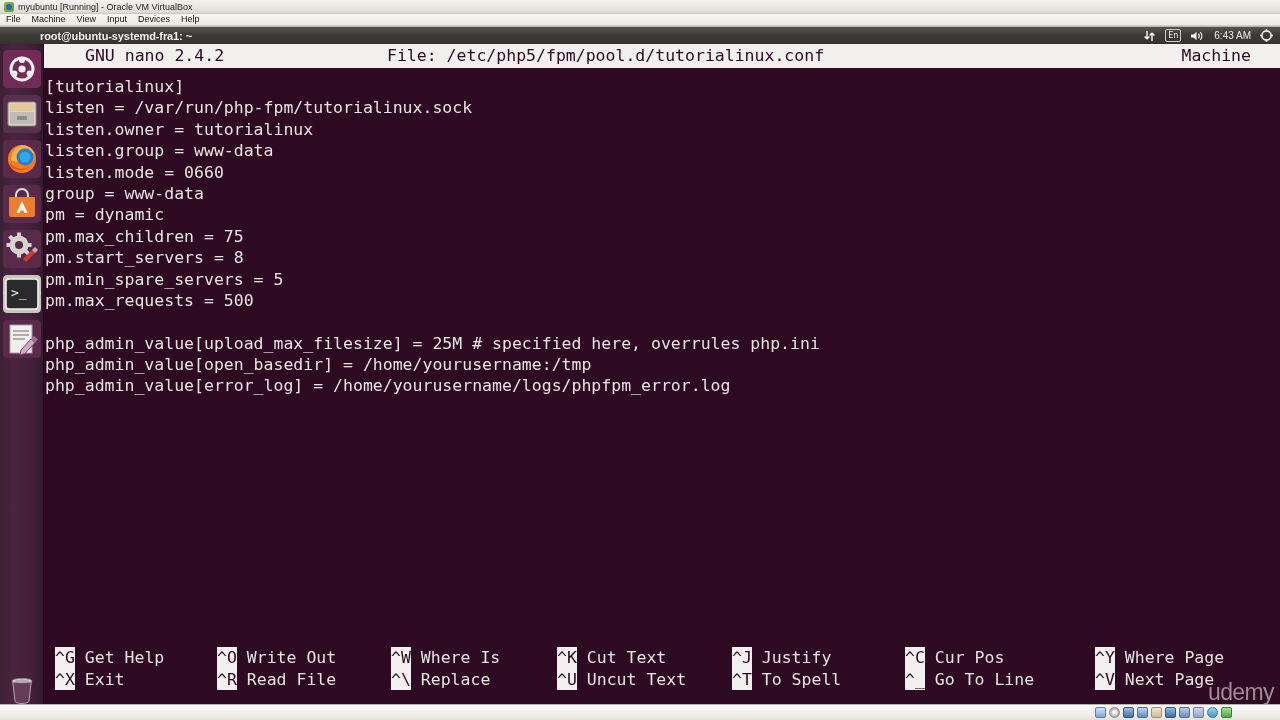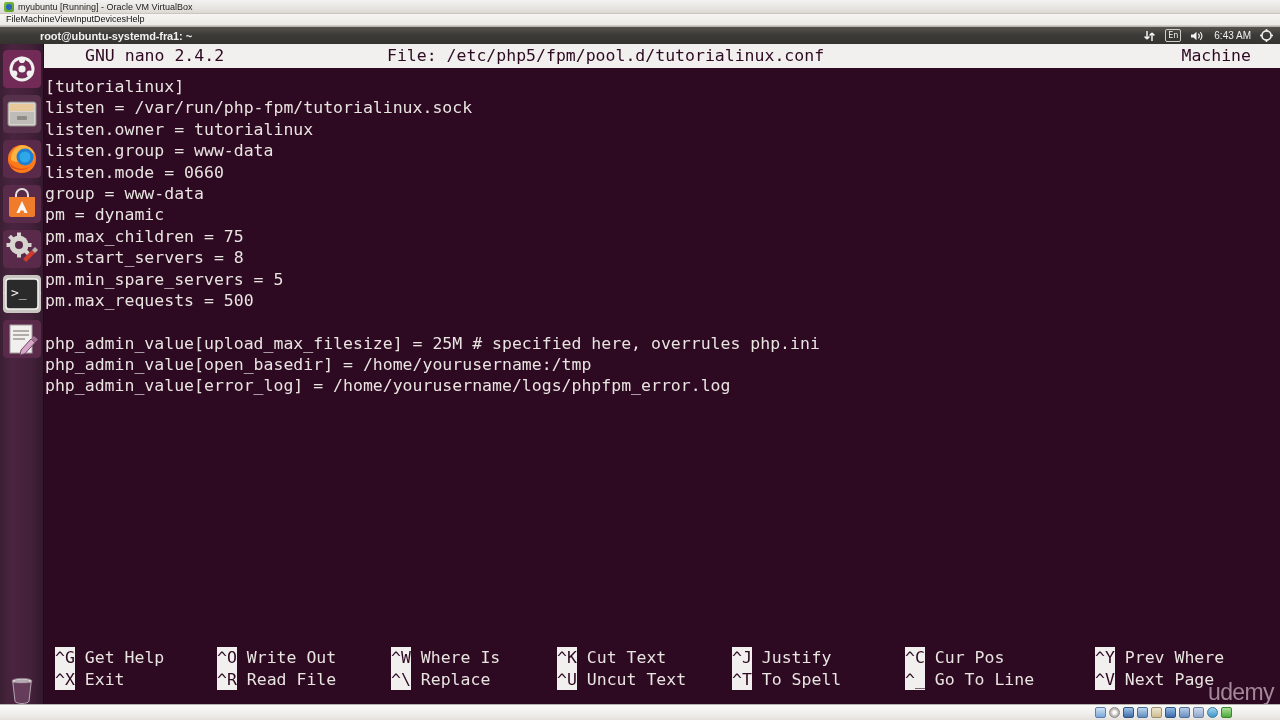--- a/index.html
+++ b/index.html
@@ -34,21 +34,21 @@
   .vbox-title-text {
     font-size: 9px; color: #201e1c; line-height: 14px;
     font-family: "Liberation Sans", sans-serif;
     white-space: nowrap;
   }
 
   .vbox-menubar {
     position: absolute; left: 0; top: 14px; width: 1280px; height: 12px;
     background: linear-gradient(to bottom, #f6f5f3 0%, #eceae6 100%);
     border-bottom: 1px solid #cfccc6;
-    display: flex; align-items: center; padding-left: 6px; gap: 0;
+    display: flex; align-items: center; padding-left: 6px; gap: 11px;
   }
   .vbox-menu-item {
     font-size: 9px; color: #14120f; line-height: 11px;
     font-family: "Liberation Sans", sans-serif;
     cursor: default; white-space: nowrap;
   }
 
   
   .u-panel {
     position: absolute; left: 0; top: 26px; width: 1280px; height: 18px;
@@ -379,21 +379,21 @@
         </div>
         <div class="fcol c4">
           <div class="frow"><span class="key">^J</span><span class="fdesc">Justify</span></div>
           <div class="frow"><span class="key">^T</span><span class="fdesc">To Spell</span></div>
         </div>
         <div class="fcol c5">
           <div class="frow"><span class="key">^C</span><span class="fdesc">Cur Pos</span></div>
           <div class="frow"><span class="key">^_</span><span class="fdesc">Go To Line</span></div>
         </div>
         <div class="fcol c6">
-          <div class="frow"><span class="key">^Y</span><span class="fdesc">Prev Where</span></div>
+          <div class="frow"><span class="key">^Y</span><span class="fdesc">Where Page</span></div>
           <div class="frow"><span class="key">^V</span><span class="fdesc">Next Page</span></div>
         </div>
       </div>
   </div>
 
   <div class="watermark">udemy</div>
 
   <div class="vbox-status">
     <span class="status-ico" style="background:linear-gradient(#cfe2f6,#7aa8d8);border:1px solid #5b7fae;"></span>
     <span class="status-ico" style="background:radial-gradient(circle,#fff 20%,#b9b6b1 60%);border:1px solid #8c8a86;border-radius:50%;"></span>

